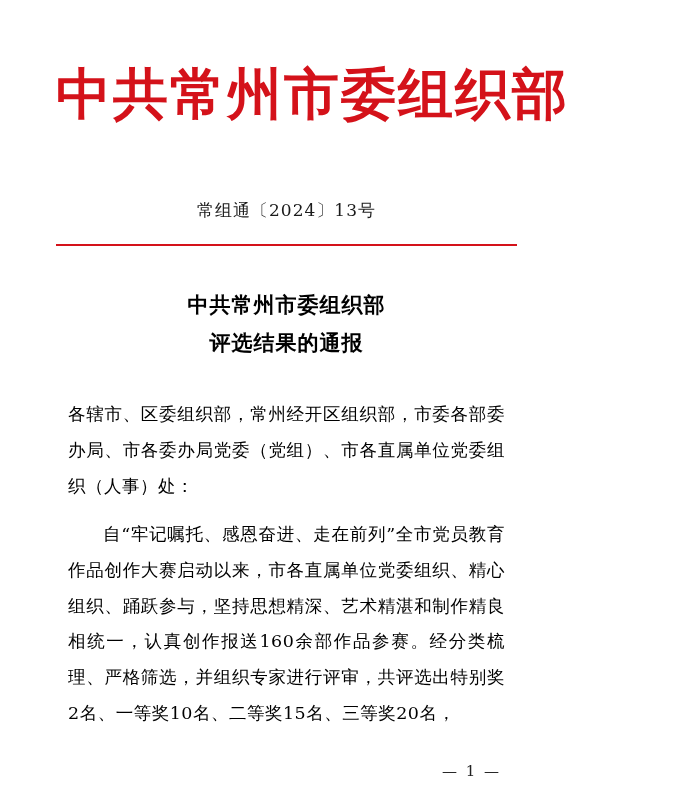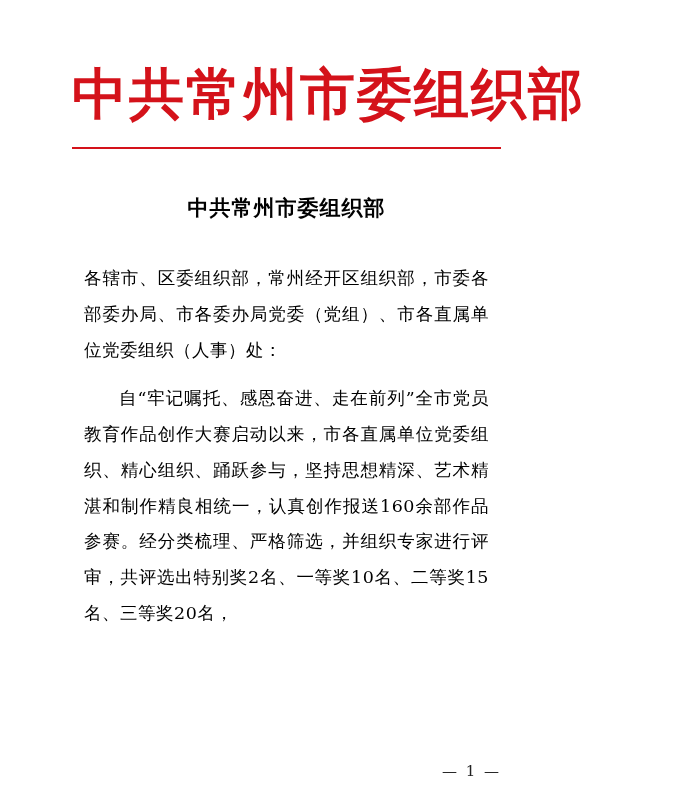--- a/index.html
+++ b/index.html
@@ -12,21 +12,21 @@
     height: 802px;
     font-family: "DejaVu Serif", "Liberation Serif", serif;
     color: #000000;
     position: relative;
     overflow: hidden;
   }
   .page {
     width: 573px;
     height: 802px;
     box-sizing: border-box;
-    padding: 0 72px;
+    padding: 0 56px;
     position: relative;
   }
   .masthead {
     text-align: center;
     color: #d4121a;
     font-family: "DejaVu Serif", "Liberation Serif", serif;
     font-weight: bold;
     font-size: 55px;
     letter-spacing: 2px;
     line-height: 1.1;
@@ -81,25 +81,27 @@
     color: #222;
   }
 </style>
 </head>
 <body>
 
 <div class="page">
 
   <div class="masthead">中共常州市委组织部</div>
 
+  <div class="doc-number">常组通〔2024〕13号</div>
 
   <hr class="red-rule">
 
   <div class="title-block">
     <span class="tline">中共常州市委组织部</span>
+    <span class="tline">评选结果的通报</span>
   </div>
 
   <div class="body-text">
     <p>各辖市、区委组织部，常州经开区组织部，市委各部委办局、市各委办局党委（党组）、市各直属单位党委组织（人事）处：</p>
     <p class="indent">自“牢记嘱托、感恩奋进、走在前列”全市党员教育作品创作大赛启动以来，市各直属单位党委组织、精心组织、踊跃参与，坚持思想精深、艺术精湛和制作精良相统一，认真创作报送160余部作品参赛。经分类梳理、严格筛选，并组织专家进行评审，共评选出特别奖2名、一等奖10名、二等奖15名、三等奖20名，</p>
   </div>
 
   <div class="page-number">— 1 —</div>
 
 </div>

